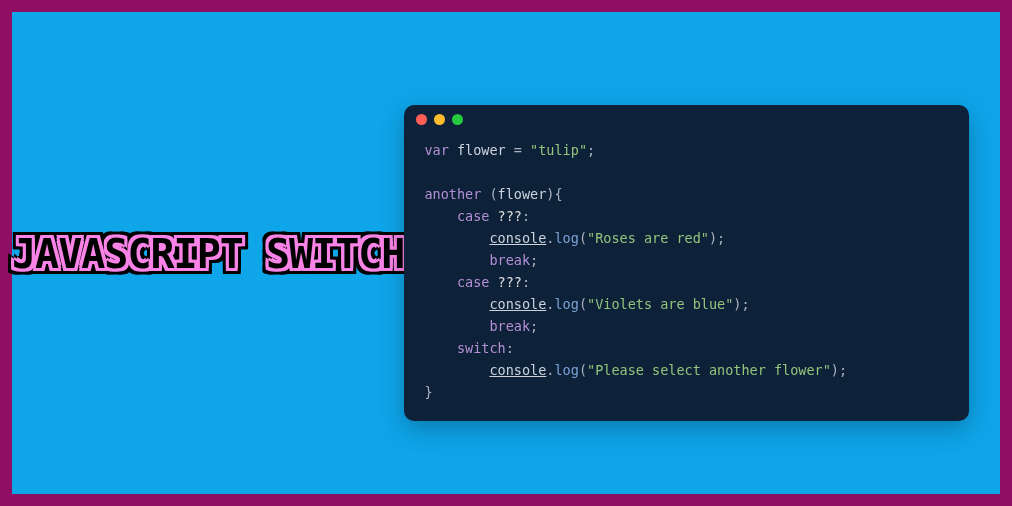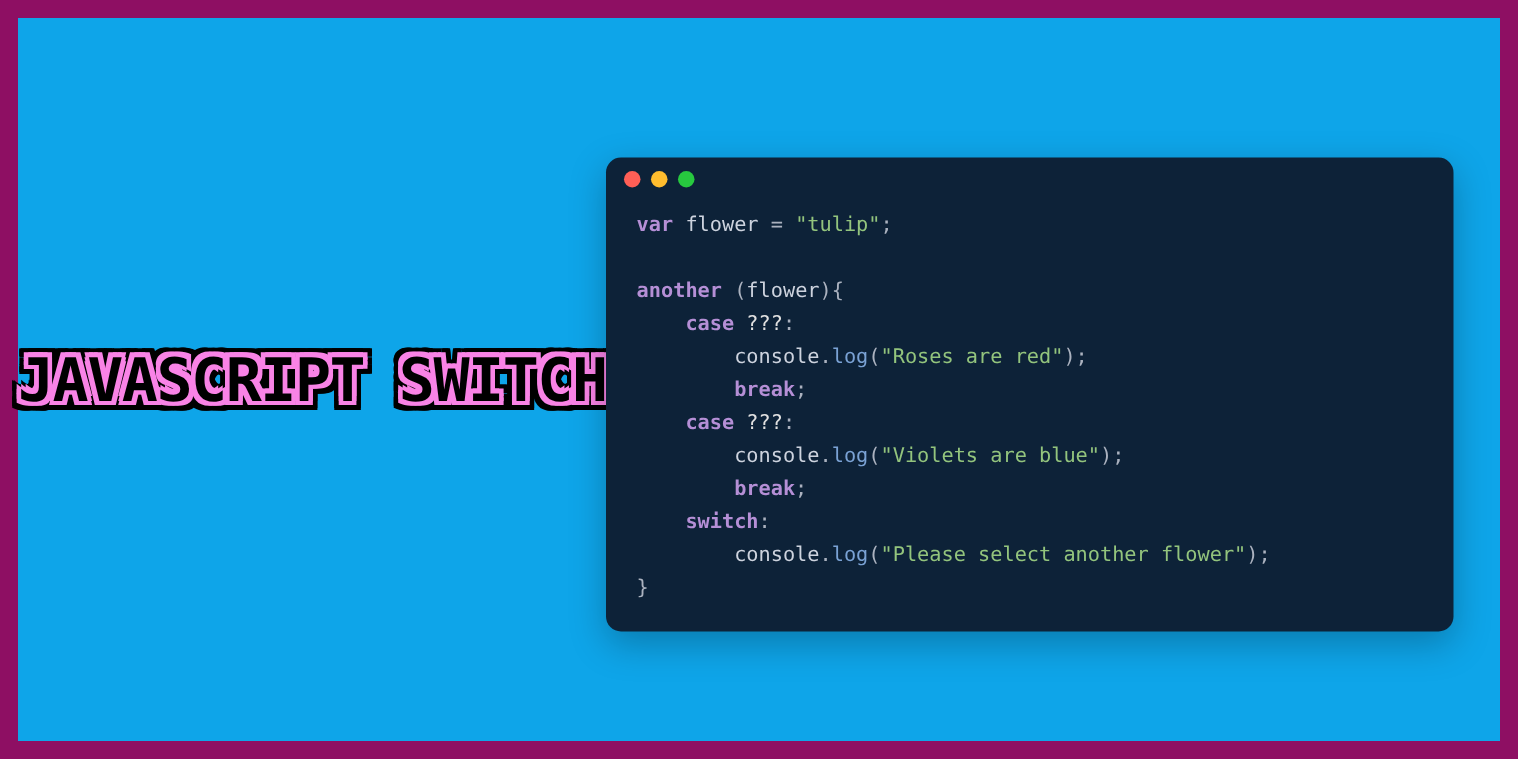--- a/index.html
+++ b/index.html
@@ -56,25 +56,25 @@
 .dot.yellow { background: #ffbd2e; }
 .dot.green { background: #27c93f; }
 .code {
   padding: 6px 20px 18px 20px;
   font-family: "SF Mono", Menlo, Consolas, monospace;
   font-size: 13.5px;
   line-height: 22px;
   white-space: pre;
   color: #c4cad4;
 }
-.kw { color: #b58fd6; font-weight: bold; }
+.kw { color: #b58fd6; }
 .var { color: #cdd3de; }
 .str { color: #93c47d; }
 .fn { color: #7aa2d4; }
-.prop { color: #cdd3de; }
+.prop { color: #cdd3de; text-decoration: underline; }
 .punc { color: #abb2bf; }
 .unk { color: #e0e0e0; }
 </style>
 </head>
 <body>
 
 <div class="inner">
   <div class="title">
     <span>JavaScript Switch</span><br>
   </div>

